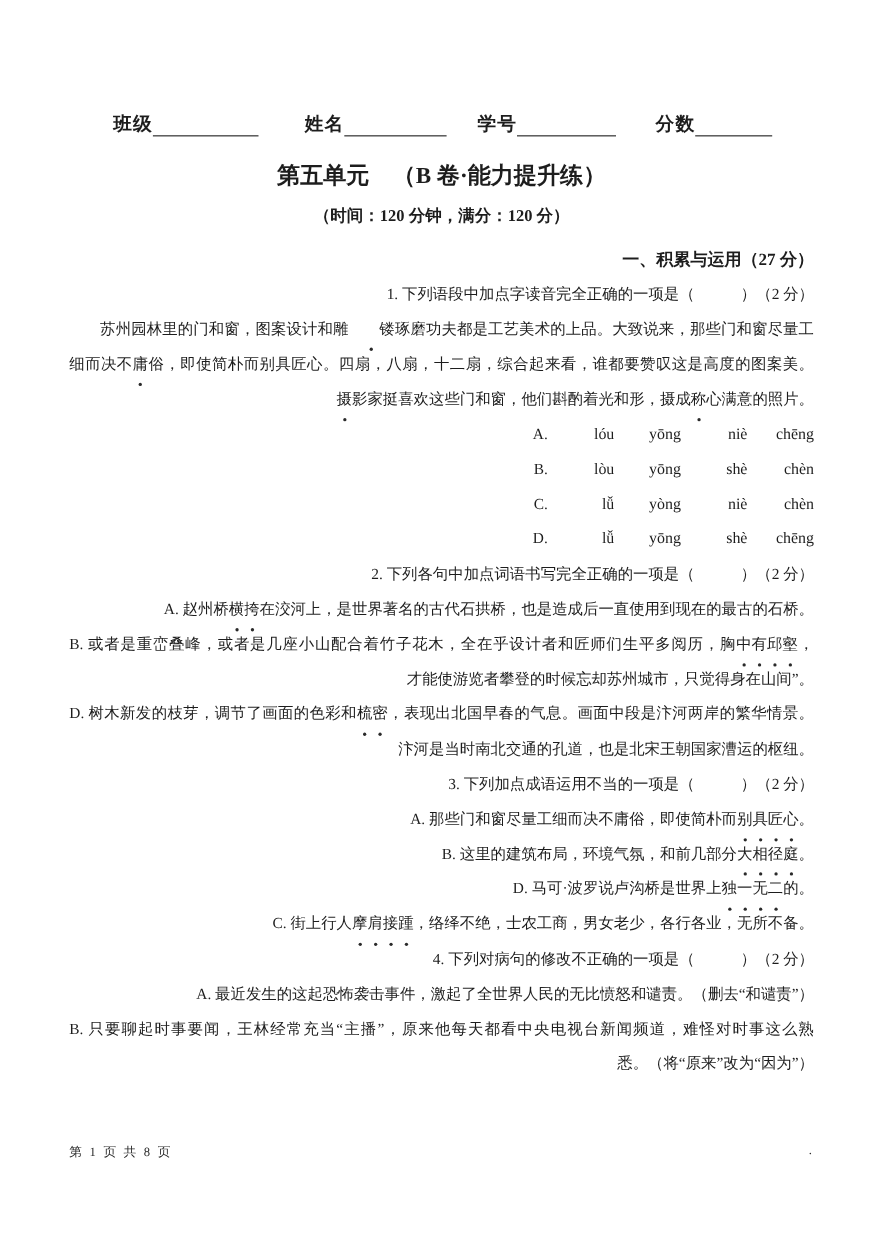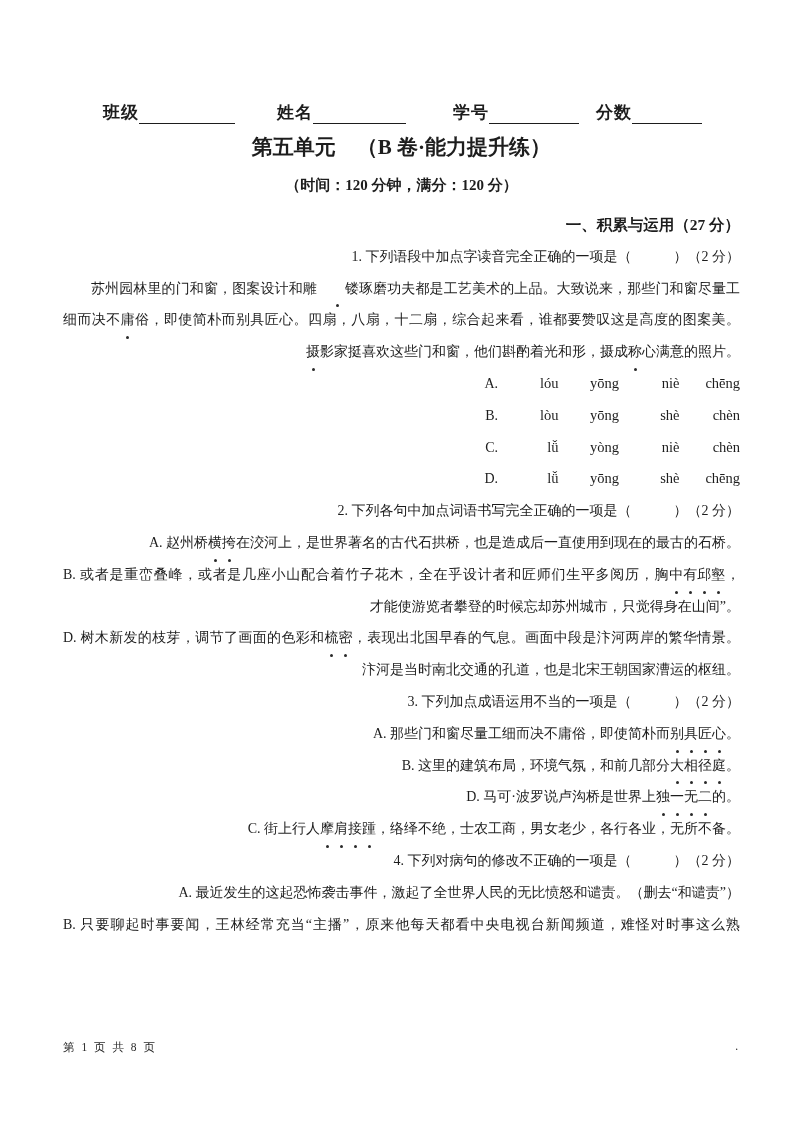--- a/index.html
+++ b/index.html
@@ -8,23 +8,23 @@
     box-sizing:border-box;padding:0 53px 16px 63px;
     font-family:"Liberation Serif","DejaVu Serif",serif;
     color:#1d1d1d;overflow:hidden;
   }
   .header-row{position:relative;height:26px;margin-top:101px;font-size:17px;font-weight:bold;}
   .hfield{position:absolute;top:0;display:inline-flex;align-items:flex-end;white-space:nowrap;}
   .hfield .hlabel{letter-spacing:1px;}
   .blank{display:inline-block;border-bottom:1.5px solid #1d1d1d;height:19px;}
   .f1{left:40px;}  .f1 .blank{width:96px;}
   .f2{left:214px;justify-content:center;} .f2 .blank{width:93px;}
-  .f3{left:390px;} .f3 .blank{width:90px;}
+  .f3{left:371px;} .f3 .blank{width:90px;}
   .f4{left:533px;} .f4 .blank{width:70px;}
-  .title{margin-top:6px;font-size:21px;font-weight:bold;text-align:center;line-height:28px;}
+  .title{margin-top:18px;font-size:21px;font-weight:bold;text-align:center;line-height:28px;}
   .subtitle{margin-top:14px;font-size:15px;font-weight:bold;text-align:center;line-height:20px;}
   .body{margin-top:14px;}
   .line{height:31.8px;line-height:31.8px;font-size:14px;white-space:nowrap;text-align:right;}
   .line.full{white-space:normal;text-align:justify;text-align-last:justify;}
   .line.indent{text-indent:2em;}
   .section-title{font-weight:bold;font-size:15.5px;}
   .pinyin .plabel{display:inline-block;width:30px;}
   .pinyin .syl{display:inline-block;width:57px;font-size:14.5px;}
   .em-dot{position:relative;display:inline-block;}
   .em-dot::after{
@@ -108,20 +108,21 @@
 
     <div class="line">3. 下列加点成语运用不当的一项是（　　　）（2 分）</div>
     <div class="line">A. 那些门和窗尽量工细而决不庸俗，即使简朴而<span class="em-dot">别</span><span class="em-dot">具</span><span class="em-dot">匠</span><span class="em-dot">心</span>。</div>
     <div class="line">B. 这里的建筑布局，环境气氛，和前几部分<span class="em-dot">大</span><span class="em-dot">相</span><span class="em-dot">径</span><span class="em-dot">庭</span>。</div>
     <div class="line">D. 马可·波罗说卢沟桥是世界上<span class="em-dot">独</span><span class="em-dot">一</span><span class="em-dot">无</span><span class="em-dot">二</span>的。</div>
     <div class="line">C. 街上行人<span class="em-dot">摩</span><span class="em-dot">肩</span><span class="em-dot">接</span><span class="em-dot">踵</span>，络绎不绝，士农工商，男女老少，各行各业，无所不备。</div>
 
     <div class="line">4. 下列对病句的修改不正确的一项是（　　　）（2 分）</div>
     <div class="line">A. 最近发生的这起恐怖袭击事件，激起了全世界人民的无比愤怒和谴责。（删去“和谴责”）</div>
     <div class="line full">B. 只要聊起时事要闻，王林经常充当“主播”，原来他每天都看中央电视台新闻频道，难怪对时事这么熟</div>
+    <div class="line">悉。（将“原来”改为“因为”）</div>
   </div>
 
   <div class="footer">
     <span>第 1 页 共 8 页</span>
     <span>.</span>
   </div>
 
 </div>
 
 </body></html>

